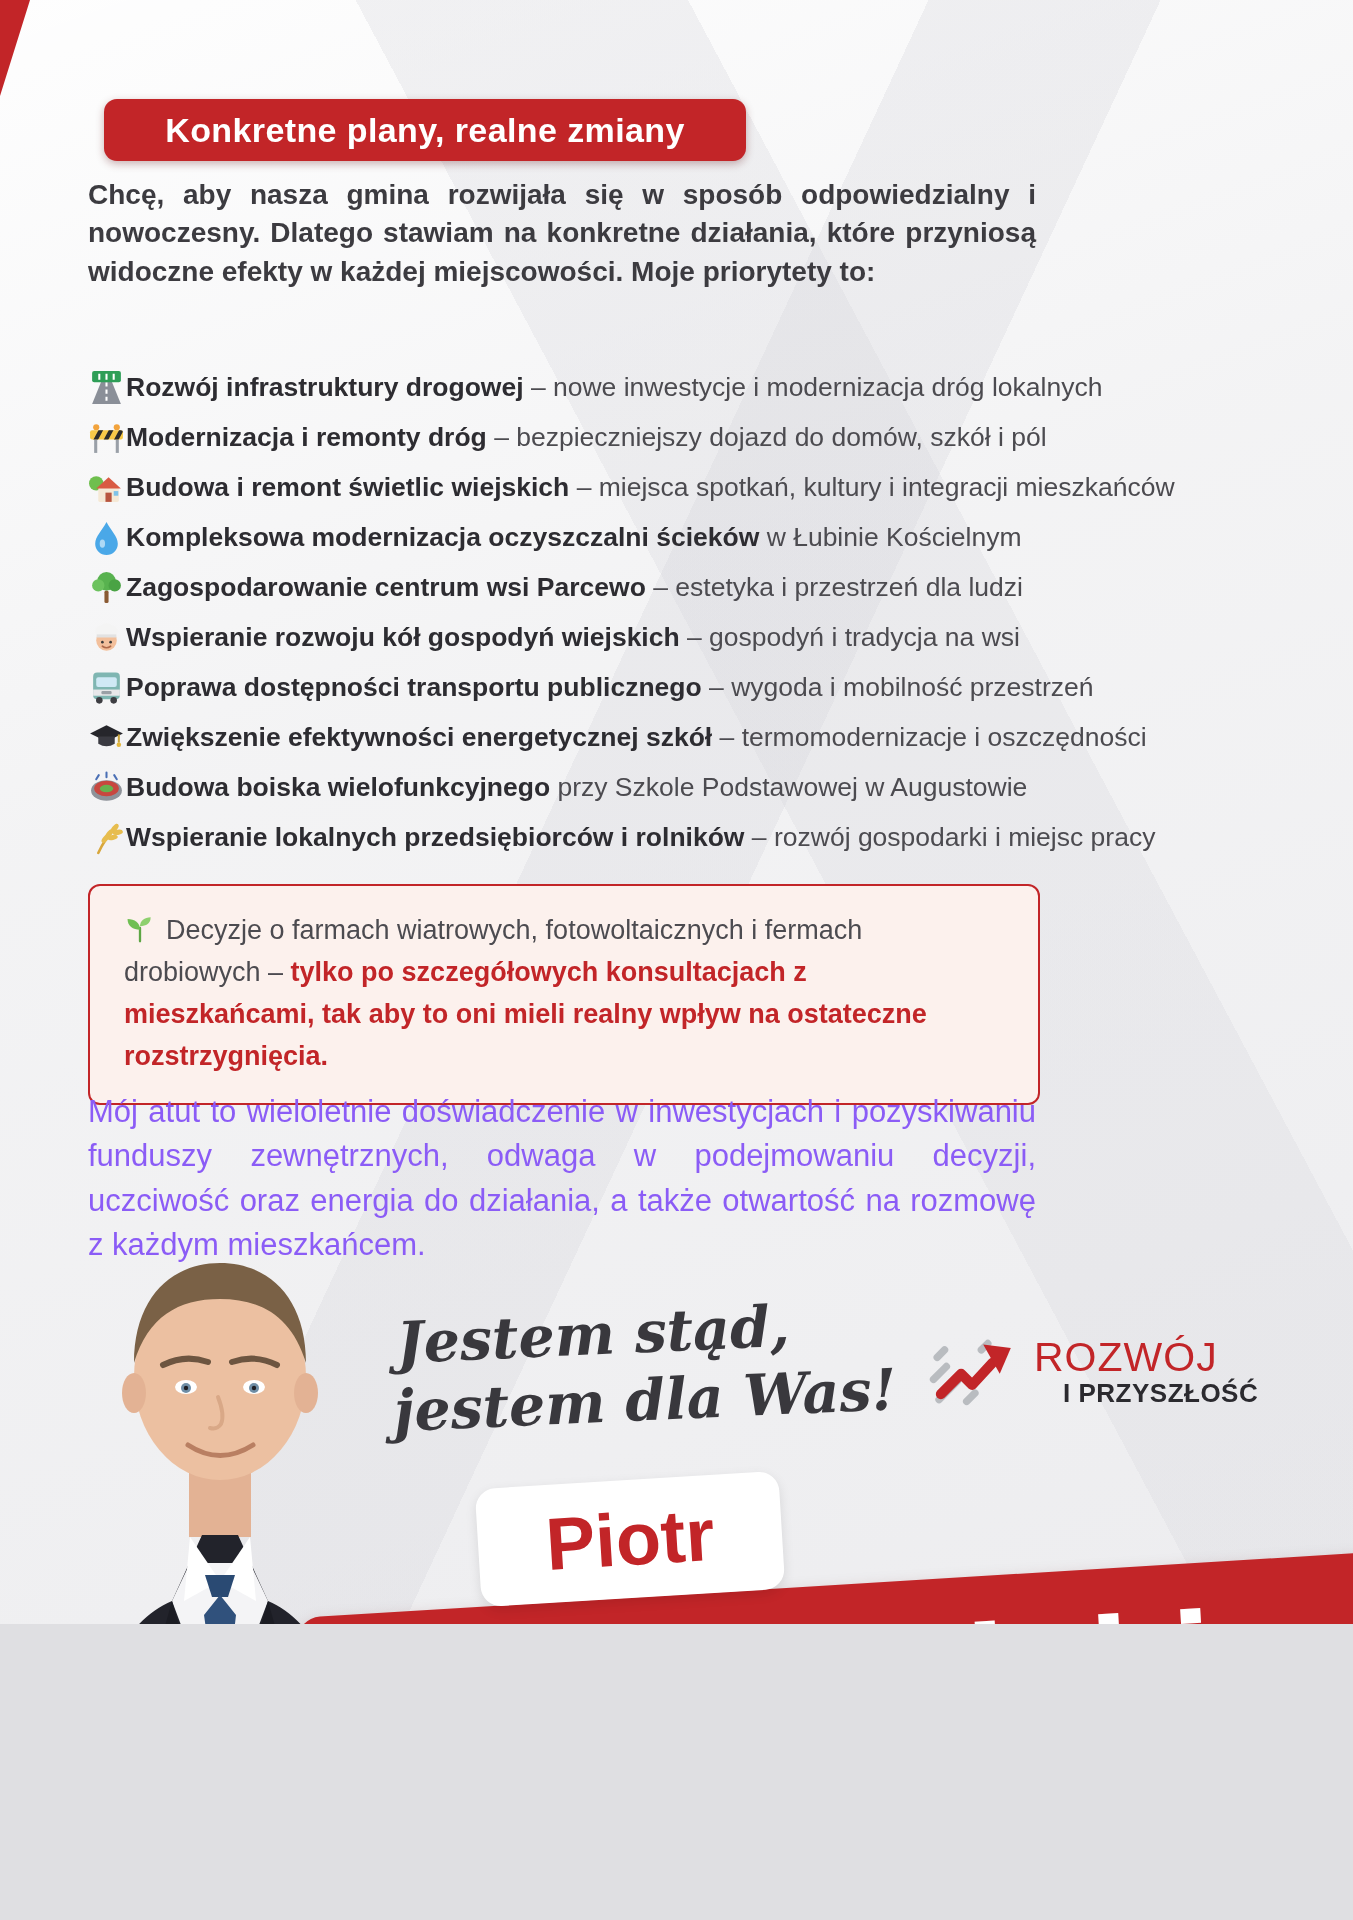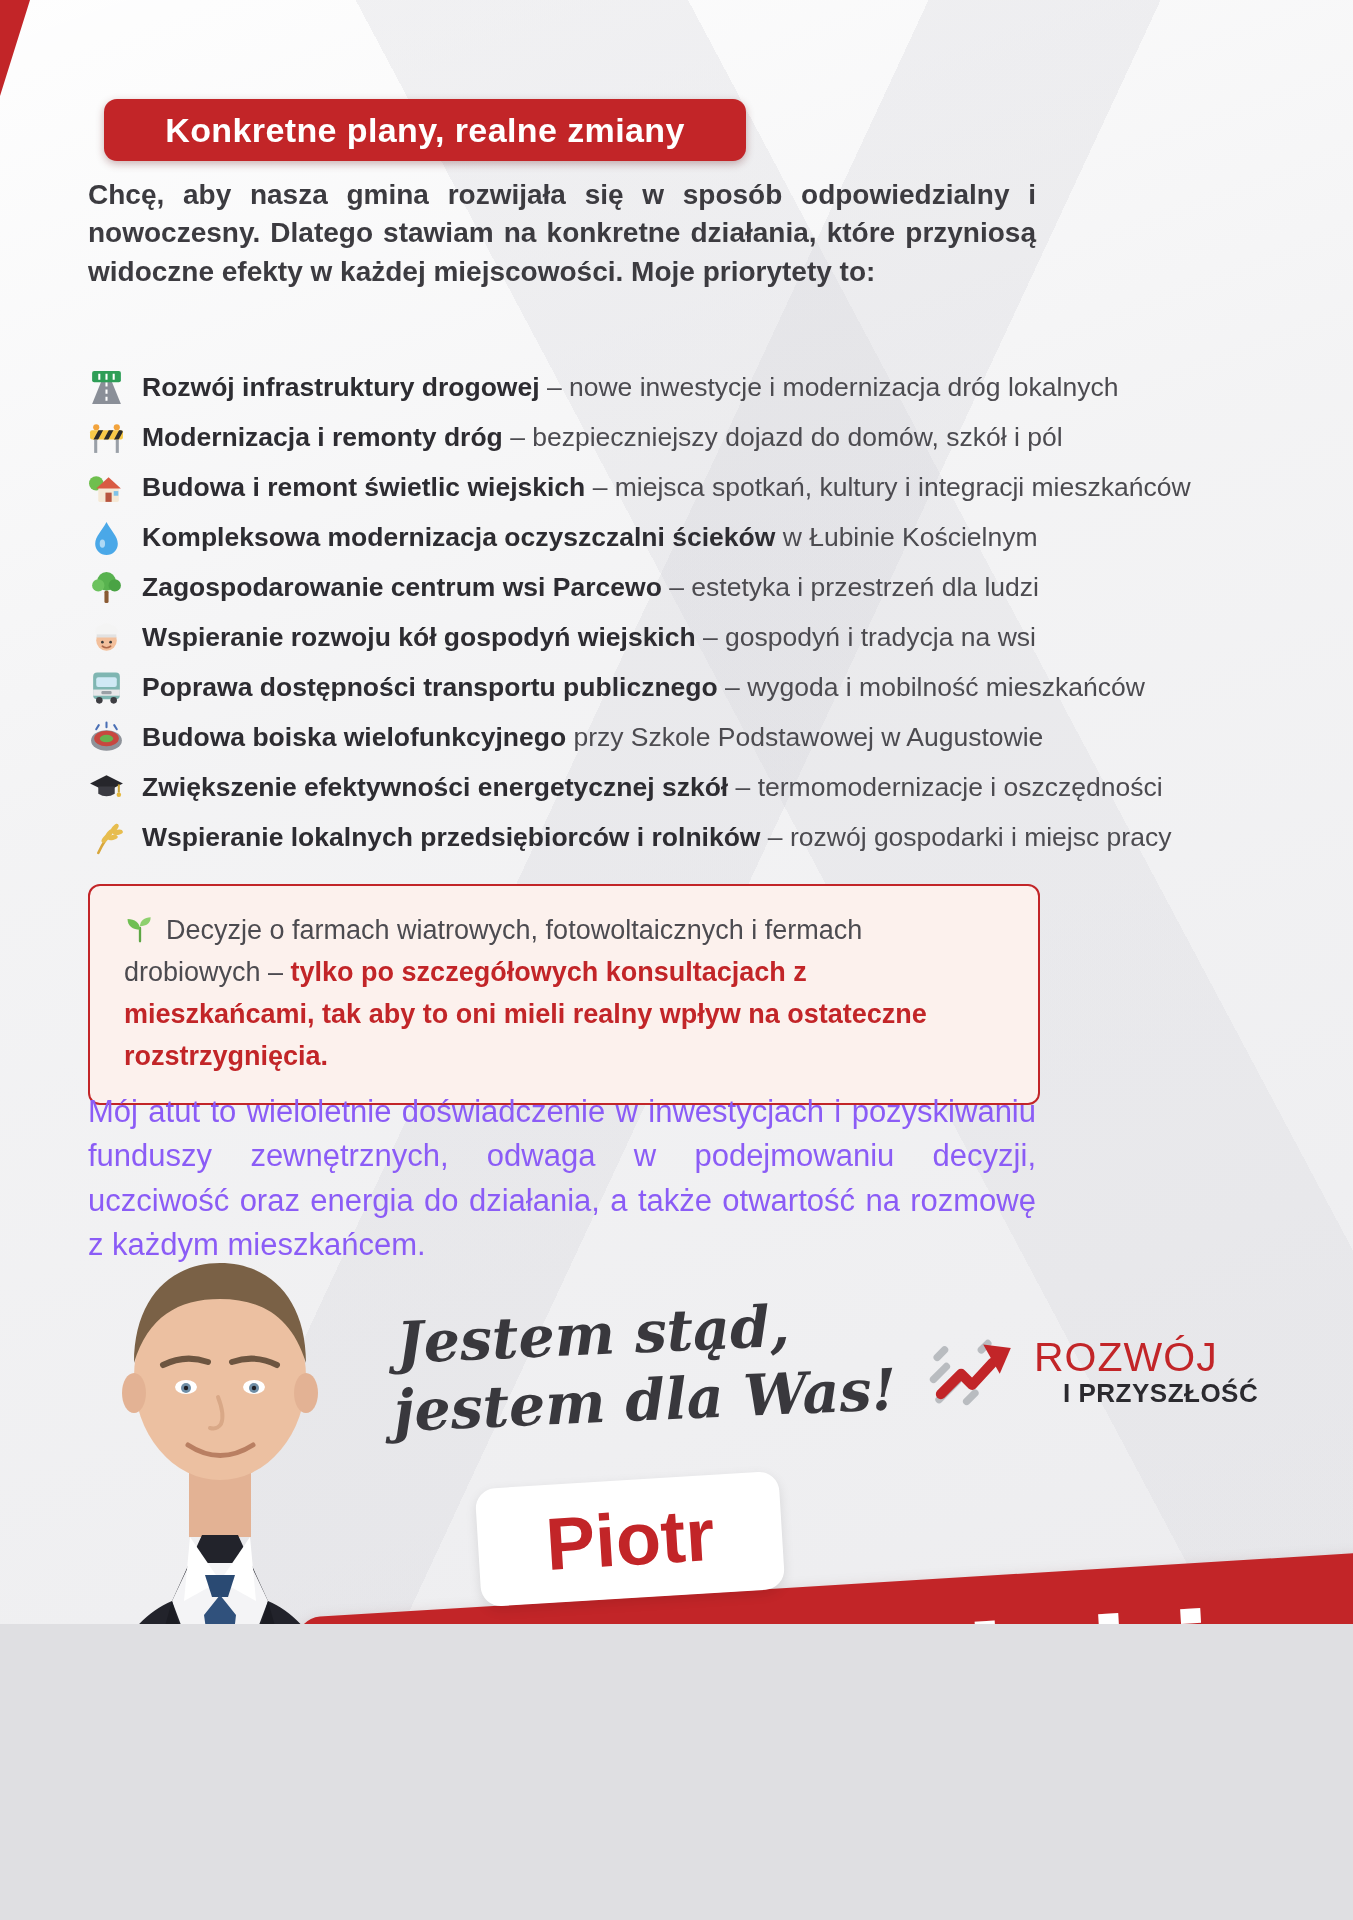--- a/index.html
+++ b/index.html
@@ -33,21 +33,21 @@
   .intro{
     position:absolute; left:88px; top:176px; width:948px; z-index:3;
     font-size:28px; line-height:1.37; font-weight:700; color:#3c3b40;
     text-align:justify; margin:0;
   }
   
   .priorities{
     position:absolute; left:88px; top:362px; width:1240px; z-index:3;
     list-style:none; margin:0; padding:0;
   }
-  .p-row{display:flex; align-items:center; gap:17px; height:50px;}
+  .p-row{display:flex; align-items:center; gap:1px; height:50px;}
   .p-icon{width:37px; height:37px; flex:0 0 37px; display:flex;}
   .p-icon svg{width:100%; height:100%;}
   .p-text{font-size:26.5px; color:var(--body); white-space:nowrap;}
   .p-bold{color:var(--dark); font-weight:700;}
   
   .note-box{
     position:absolute; left:88px; top:884px; width:952px; box-sizing:border-box; z-index:3;
     background:var(--note-bg); border:2px solid var(--red); border-radius:12px;
     padding:24px 34px 26px 34px; font-size:27px; line-height:1.55; color:#4c4b50;
   }
@@ -200,45 +200,45 @@
       <span class="p-icon">
           <svg viewBox="0 0 36 36">
             <rect x="5" y="3.5" width="26" height="26" rx="4" fill="#7fb6b2"></rect>
             <rect x="8" y="8" width="20" height="9.5" rx="2" fill="#cfe9f5"></rect>
             <rect x="5" y="20" width="26" height="6" fill="#e8e8ea"></rect>
             <circle cx="11" cy="30.5" r="3.2" fill="#3d3d42"></circle>
             <circle cx="25" cy="30.5" r="3.2" fill="#3d3d42"></circle>
             <rect x="13" y="21.5" width="10" height="3" rx="1.2" fill="#9aa0a6"></rect>
           </svg>
         </span>
-      <span class="p-text"><b class="p-bold">Poprawa dostępności transportu publicznego</b><span class="p-rest"> – wygoda i mobilność mieszkańców</span></span>
+      <span class="p-text"><b class="p-bold">Poprawa dostępności transportu publicznego</b><span class="p-rest"> – wygoda i mobilność przestrzeń</span></span>
+    </li>
+
+    <li class="p-row">
+      <span class="p-icon">
+          <svg viewBox="0 0 36 36">
+            <path d="M18 6 L34 14 L18 22 L2 14 Z" fill="#26262b"></path>
+            <path d="M10 17 v7 q8 5 16 0 v-7" fill="#3a3a41"></path>
+            <path d="M30 15 v8" stroke="#caa43a" stroke-width="2"></path>
+            <circle cx="30" cy="25" r="2.2" fill="#e4b83e"></circle>
+          </svg>
+        </span>
+      <span class="p-text"><b class="p-bold">Zwiększenie efektywności energetycznej szkół</b><span class="p-rest"> – termomodernizacje i oszczędności</span></span>
     </li>
 
     <li class="p-row">
       <span class="p-icon">
           <svg viewBox="0 0 36 36">
             <path d="M8 10l2.5-4M28 10l-2.5-4M18 8V3.5" stroke="#4a6fb5" stroke-width="2" stroke-linecap="round"></path>
             <ellipse cx="18" cy="21" rx="15" ry="10" fill="#8e9299"></ellipse>
             <ellipse cx="18" cy="19" rx="12" ry="7.5" fill="#c8473f"></ellipse>
             <ellipse cx="18" cy="19" rx="6.5" ry="3.6" fill="#67b14f"></ellipse>
           </svg>
         </span>
       <span class="p-text"><b class="p-bold">Budowa boiska wielofunkcyjnego</b><span class="p-rest"> przy Szkole Podstawowej w Augustowie</span></span>
-    </li>
-
-    <li class="p-row">
-      <span class="p-icon">
-          <svg viewBox="0 0 36 36">
-            <path d="M18 6 L34 14 L18 22 L2 14 Z" fill="#26262b"></path>
-            <path d="M10 17 v7 q8 5 16 0 v-7" fill="#3a3a41"></path>
-            <path d="M30 15 v8" stroke="#caa43a" stroke-width="2"></path>
-            <circle cx="30" cy="25" r="2.2" fill="#e4b83e"></circle>
-          </svg>
-        </span>
-      <span class="p-text"><b class="p-bold">Zwiększenie efektywności energetycznej szkół</b><span class="p-rest"> – termomodernizacje i oszczędności</span></span>
     </li>
 
     <li class="p-row">
       <span class="p-icon">
           <svg viewBox="0 0 36 36">
             <path d="M10 33 Q16 20 28 6" stroke="#d8a73c" stroke-width="2.5" fill="none" stroke-linecap="round"></path>
             <g fill="#e7bd4e">
               <ellipse cx="26" cy="9" rx="2.5" ry="5" transform="rotate(40 26 9)"></ellipse>
               <ellipse cx="21" cy="14" rx="2.5" ry="5" transform="rotate(40 21 14)"></ellipse>
               <ellipse cx="17" cy="19" rx="2.5" ry="5" transform="rotate(40 17 19)"></ellipse>

